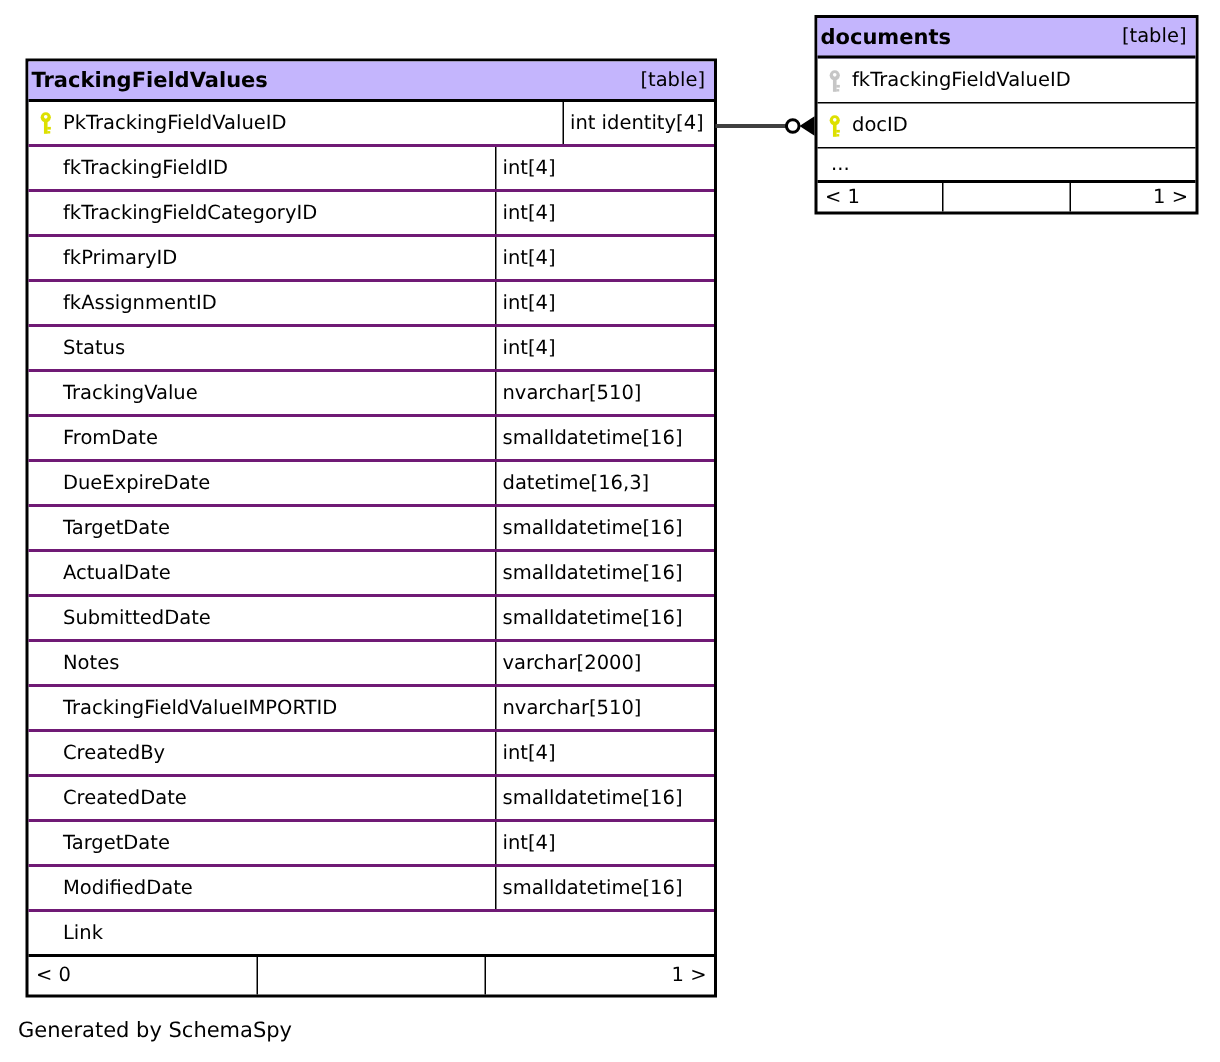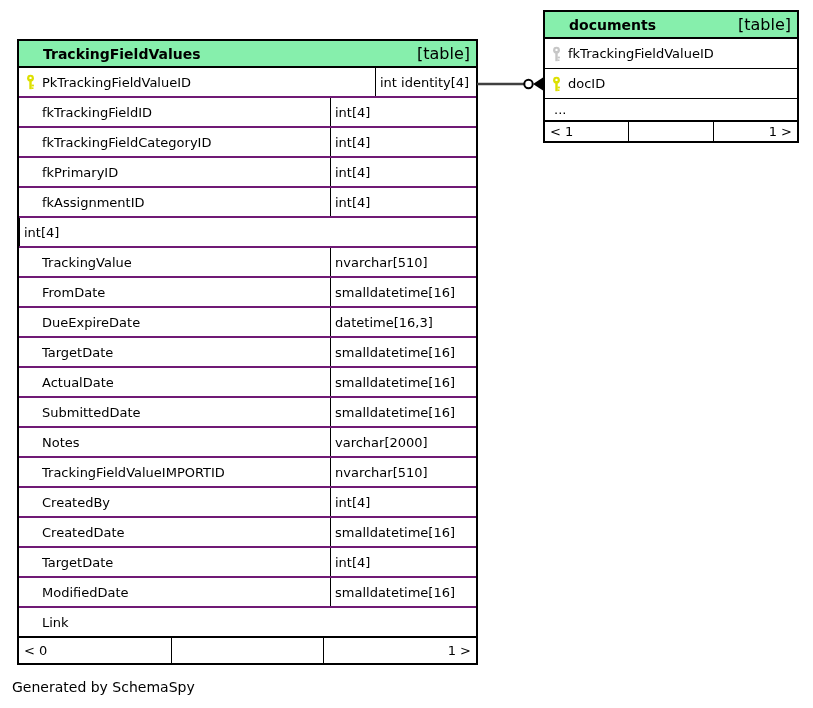--- a/index.html
+++ b/index.html
@@ -8,25 +8,25 @@
     background:#ffffff; color:#000;
     font-family:"DejaVu Sans","Liberation Sans",sans-serif;
     overflow:hidden;
   }
   .etable {
     position:absolute; background:#fff;
     border:2px solid #000; box-sizing:border-box;
   }
   .etable-header {
     display:flex; justify-content:space-between; align-items:center;
-    background:#86efac; border-bottom:2px solid #000;
-    height:25px; padding:0 6px 0 24px;
+    background:#c4b5fd; border-bottom:2px solid #000;
+    height:25px; padding:0 6px 0 2px;
   }
   .etable-title { font-weight:bold; font-size:14px; }
-  .etable-badge { font-size:16px; }
+  .etable-badge { font-size:13px; }
   .row {
     display:flex; align-items:stretch; height:28px;
     border-top:2px solid #701a75; font-size:13px;
   }
   .rows .row:first-child { border-top:none;gap:45px; }
   .cell-name {
     width:311px; display:flex; align-items:center;
     padding-left:6px; box-sizing:border-box; overflow:hidden;
   }
   .cell-type {
@@ -100,20 +100,24 @@
 
     <div class="row">
       <div class="cell-name">
         <span class="keyslot"></span>
         <span>fkAssignmentID</span>
       </div>
       <div class="cell-type">int[4]</div>
     </div>
 
     <div class="row">
+      <div class="cell-name">
+        <span class="keyslot"></span>
+        <span>Status</span>
+      </div>
       <div class="cell-type">int[4]</div>
     </div>
 
     <div class="row">
       <div class="cell-name">
         <span class="keyslot"></span>
         <span>TrackingValue</span>
       </div>
       <div class="cell-type">nvarchar[510]</div>
     </div>

